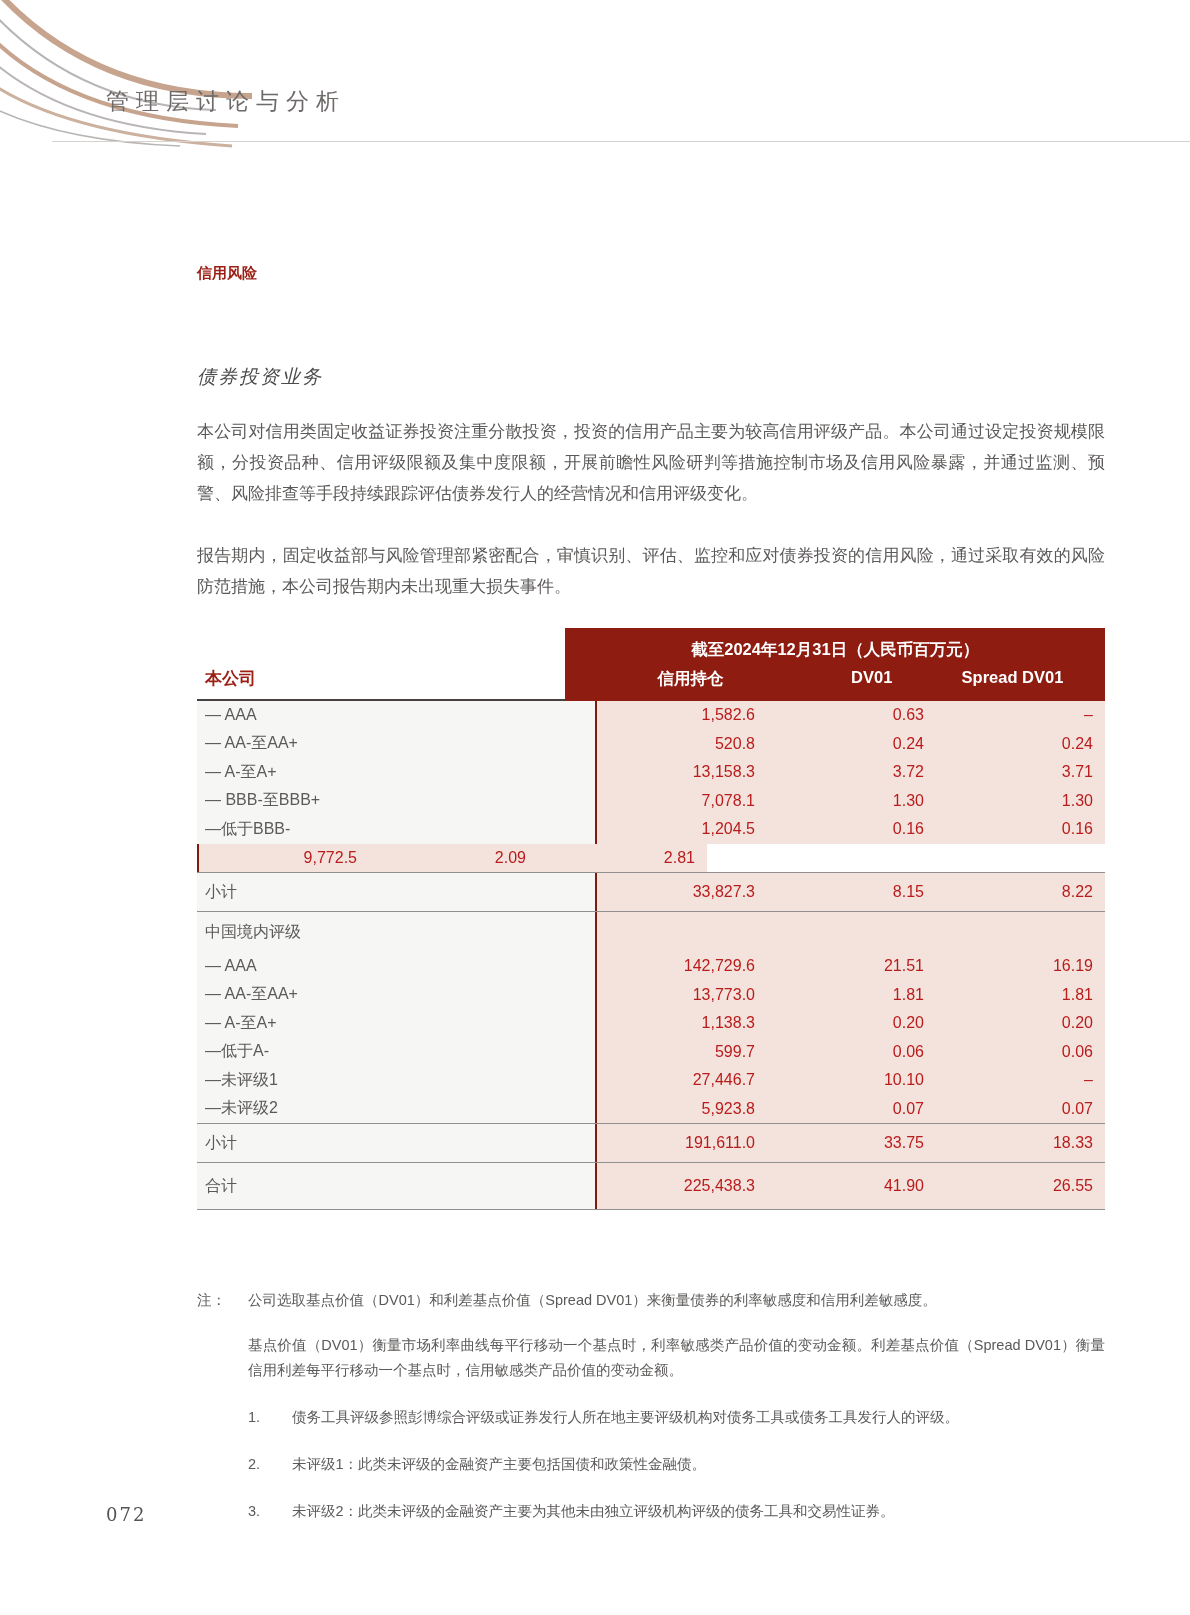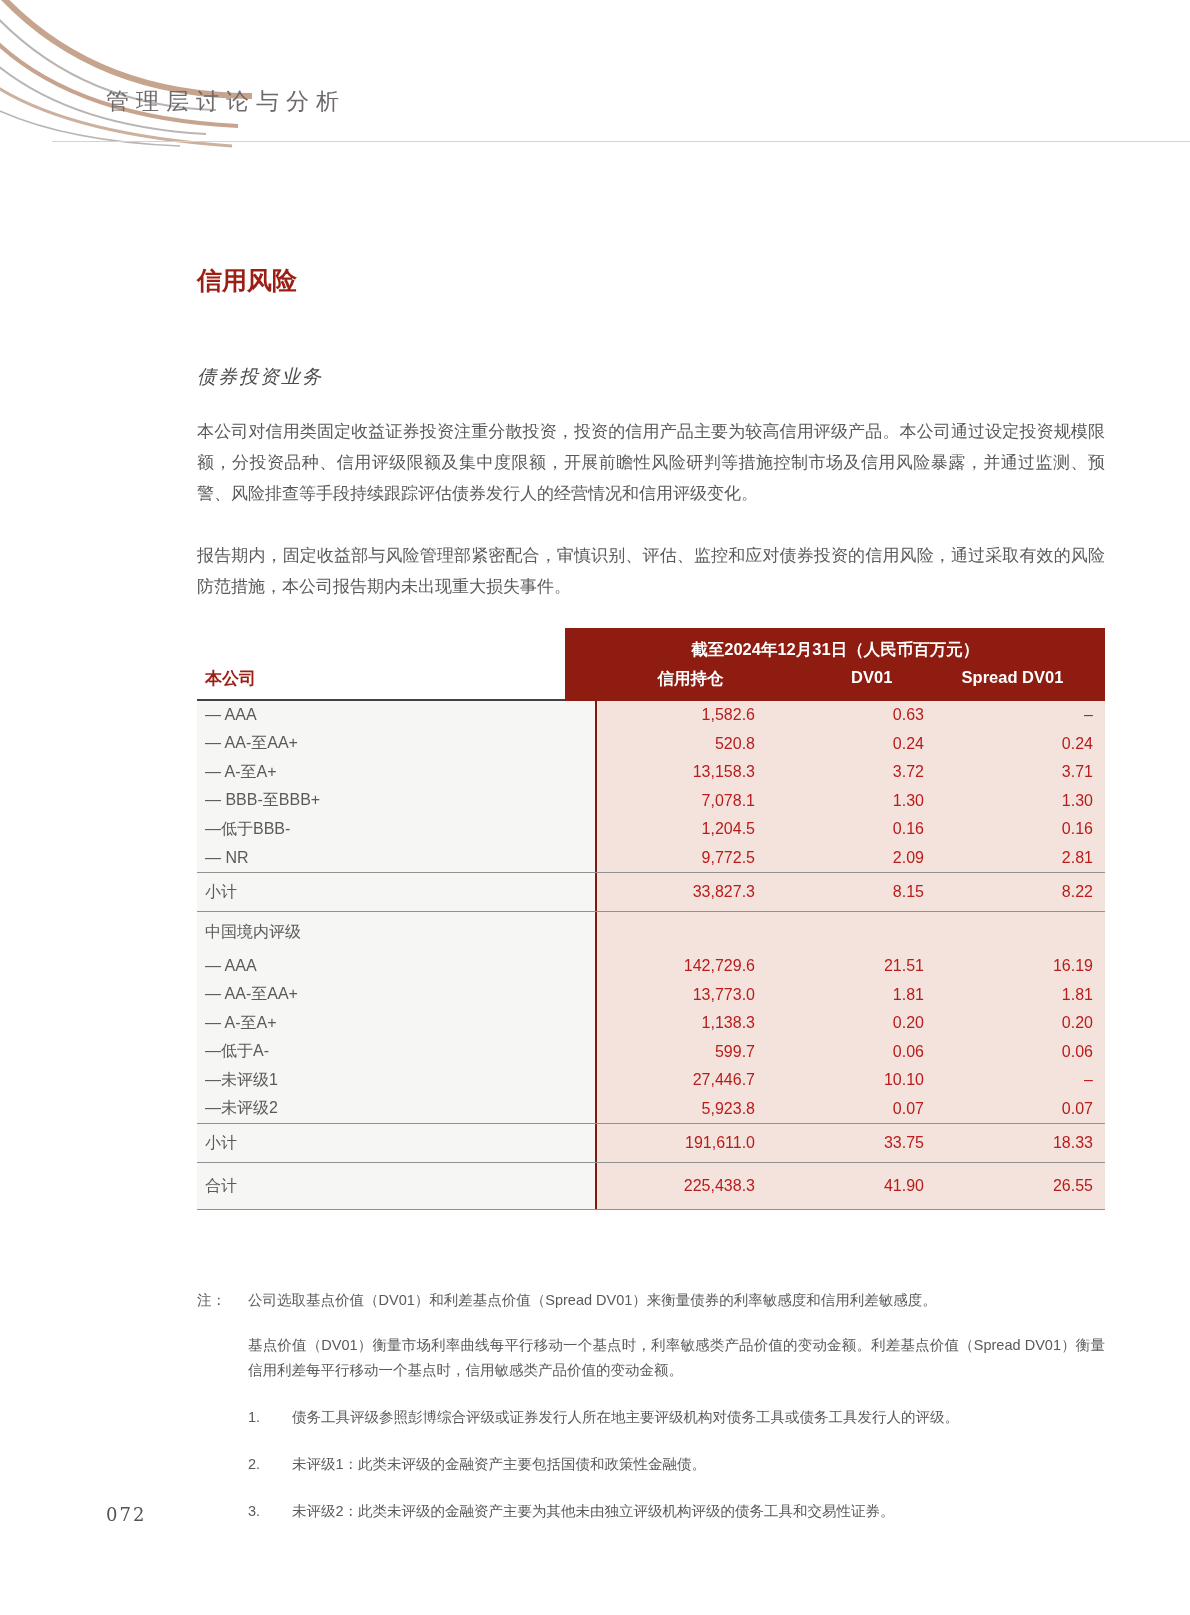--- a/index.html
+++ b/index.html
@@ -12,21 +12,21 @@
   .swirl { position:absolute; left:0; top:0; }
   .report-title {
     position:absolute; left:106px; top:86px;
     font-family:"DejaVu Serif", serif; font-size:23px; letter-spacing:7px;
     color:#6e6a69; white-space:nowrap;
   }
   .hairline { position:absolute; left:52px; right:0; top:141px; height:1px; background:#d8d2ce; }
 
   
   .abs { position:absolute; left:197px; width:908px; box-sizing:border-box; }
-  .h-credit { top:264px; font-size:25px; font-weight:bold; color:#9b1f15; }
+  .h-credit { top:264px; font-size:15px; font-weight:bold; color:#9b1f15; }
   .para { font-size:17px; line-height:31px; text-align:justify; color:#5c5a59; margin:0; }
   .p1 { top:310px; }
   .h-bond { top:364px; font-family:"DejaVu Serif", serif; font-style:italic; font-size:19px; color:#4d4b4a; letter-spacing:2px; }
   .p2 { top:416px; }
   .p3 { top:540px; }
 
   
   .table { position:absolute; left:197px; top:628px; width:908px; }
   .t-head { display:flex; height:73px; }
   .t-corner {
@@ -144,21 +144,20 @@
         </div>
         <div class="row row-data">
           <div class="lbl">—低于BBB-</div>
           <div class="vals">
             <span>1,204.5</span>
             <span>0.16</span>
             <span>0.16</span>
           </div>
         </div>
         <div class="row row-data">
-          <div class="lbl">— NR</div>
           <div class="vals">
             <span>9,772.5</span>
             <span>2.09</span>
             <span>2.81</span>
           </div>
         </div>
         <div class="row row-subtotal">
           <div class="lbl">小计</div>
           <div class="vals">
             <span>33,827.3</span>

